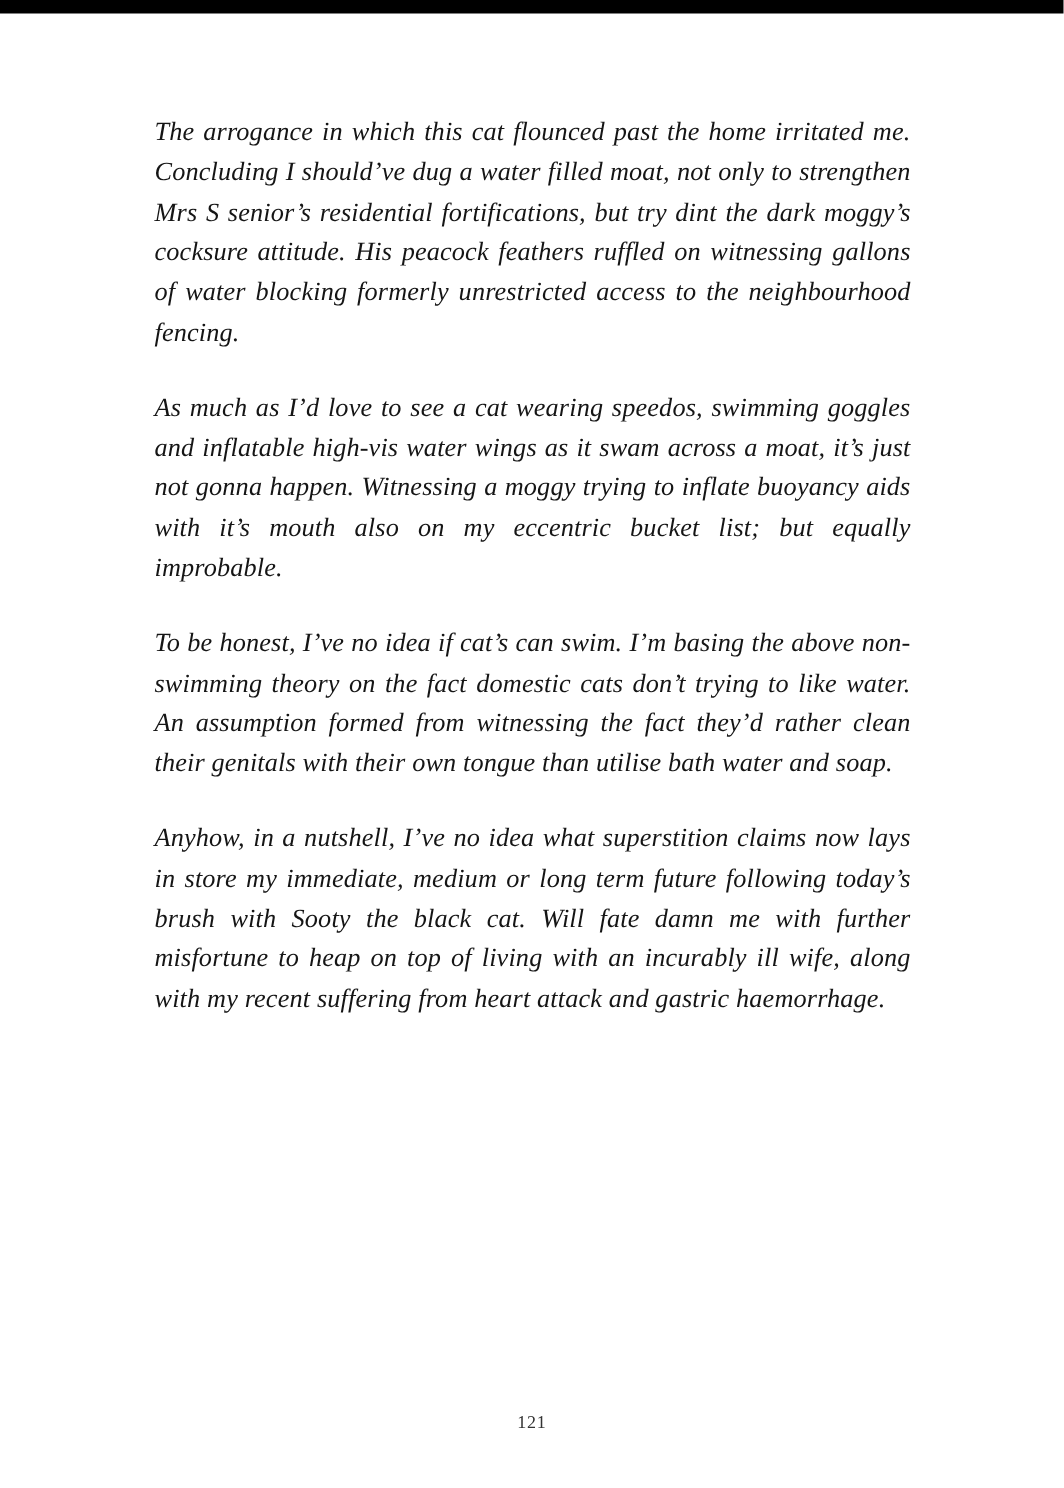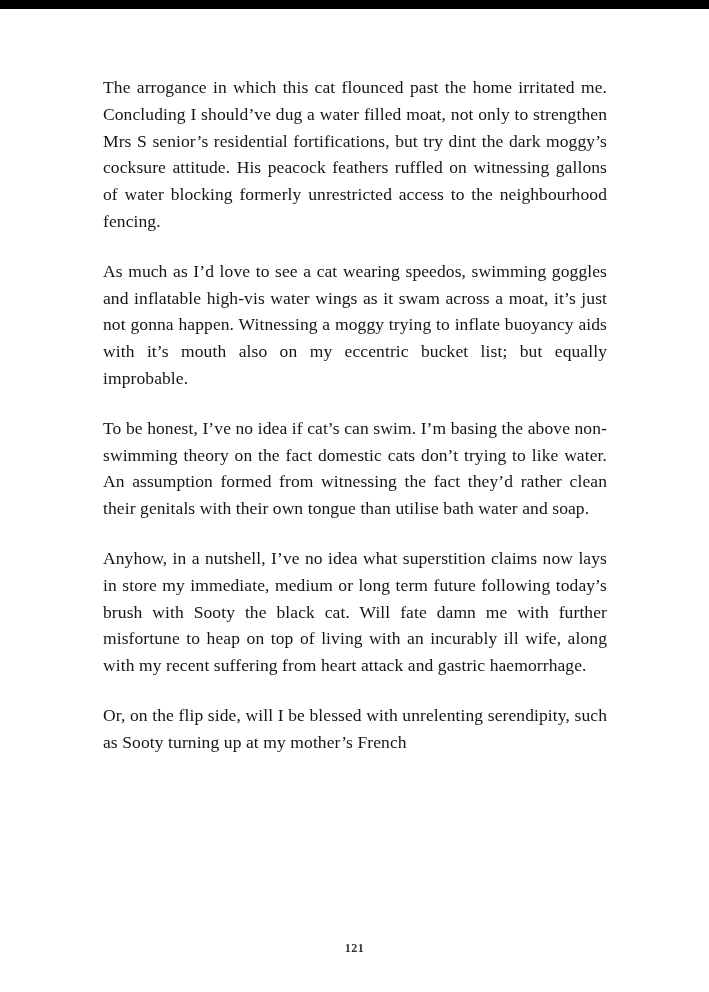--- a/index.html
+++ b/index.html
@@ -29,39 +29,38 @@
     left: 103px;
     width: 504px;
   }
   .page-content p {
     margin: 0 0 23px 0;
     font-size: 17.5px;
     line-height: 26.8px;
     text-align: justify;
     text-justify: inter-word;
     letter-spacing: 0.1px;
+    font-style: italic;
   }
   .page-number {
     position: absolute;
     bottom: 36px;
     left: 0;
     width: 100%;
     text-align: center;
     font-size: 12px;
     color: #333333;
     letter-spacing: 0.5px;
-    font-weight: bold;
   }
 </style>
 </head>
 <body>
 
 <div class="top-bar"></div>
 
 <div class="page-content">
   <p>The arrogance in which this cat flounced past the home irritated me. Concluding I should’ve dug a water filled moat, not only to strengthen Mrs S senior’s residential fortifications, but try dint the dark moggy’s cocksure attitude. His peacock feathers ruffled on witnessing gallons of water blocking formerly unrestricted access to the neighbourhood fencing.</p>
   <p>As much as I’d love to see a cat wearing speedos, swimming goggles and inflatable high-vis water wings as it swam across a moat, it’s just not gonna happen. Witnessing a moggy trying to inflate buoyancy aids with it’s mouth also on my eccentric bucket list; but equally improbable.</p>
   <p>To be honest, I’ve no idea if cat’s can swim. I’m basing the above non-swimming theory on the fact domestic cats don’t trying to like water. An assumption formed from witnessing the fact they’d rather clean their genitals with their own tongue than utilise bath water and soap.</p>
   <p>Anyhow, in a nutshell, I’ve no idea what superstition claims now lays in store my immediate, medium or long term future following today’s brush with Sooty the black cat. Will fate damn me with further misfortune to heap on top of living with an incurably ill wife, along with my recent suffering from heart attack and gastric haemorrhage.</p>
-  <p>Or, on the flip side, will I be blessed with unrelenting serendipity, such as Sooty turning up at my mother’s French</p>
 </div>
 
 <div class="page-number">121</div>
 
 </body></html>

